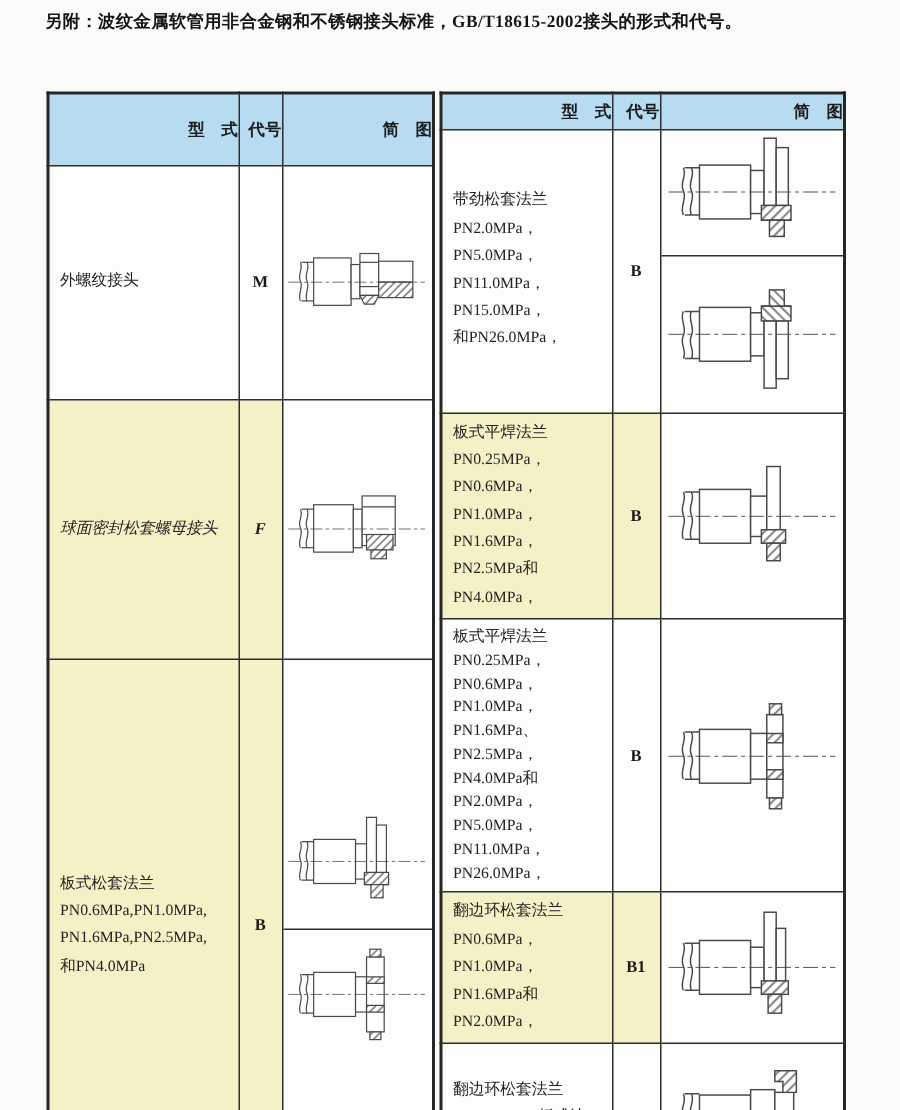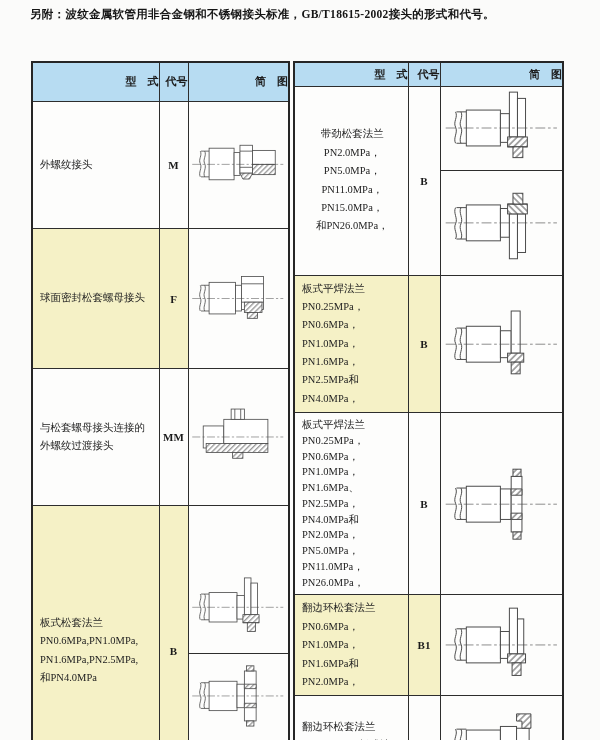--- a/index.html
+++ b/index.html
@@ -27,23 +27,23 @@
   td.tight { line-height:1.5; }
   td.code { text-align:center; font-weight:bold; font-size:11px; color:#1a1a1a; }
   tr.hl td.type, tr.hl td.code { background:#f5f1c6; }
   td.dcell { background:#fdfdfc; }
   .diag { width:100%; height:100%; display:flex; align-items:center; justify-content:center; }
   .diag svg { width:96%; height:94%; }
   .stack { display:flex; flex-direction:column; width:100%; }
   .stack .sub { width:100%; }
   .stack .sub:first-child { border-bottom:1px solid #2d2d2d; }
   
-  tr.lr1 td { height:78px; } tr.lr2 td { height:86px; } tr.lr3 td { height:84px; }
+  tr.lr1 td { height:78px; } tr.lr2 td { height:86px;font-style:italic; } tr.lr3 td { height:84px; }
   tr.lr4 td { height:84px; } tr.lr5 td { height:88px; } tr.lr6 td { height:177px; }
-  tr.rr1 td { height:189px;text-align:center; } tr.rr2 td { height:114px; } tr.rr3 td { height:112px; }
+  tr.rr1 td { height:189px; } tr.rr2 td { height:114px; } tr.rr3 td { height:112px; }
   tr.rr4 td { height:86px; } tr.rr5 td { height:100px; }
   .sub-l1 { height:91px; } .sub-l2 { height:85px; }
   .sub-r1 { height:84px; } .sub-r2 { height:104px; }
 </style>
 </head>
 <body>
 
 <svg width="0" height="0" style="position:absolute">
   <defs>
     <pattern id="hp" width="5" height="5" patternUnits="userSpaceOnUse" patternTransform="rotate(45)">
@@ -105,41 +105,20 @@
                   <path fill="none" d="M20,25 c3,6 -3,11 0,17 c3,6 -3,12 0,18"></path>
                   <line x1="15" y1="25" x2="26" y2="25"></line>
                   <line x1="15" y1="60" x2="26" y2="60"></line>
                   <rect x="26" y="21" width="36" height="43"></rect>
                   <rect x="62" y="25" width="8" height="35"></rect>
                   <rect x="70" y="13" width="30" height="45"></rect>
                   <line x1="70" y1="23" x2="100" y2="23"></line>
                   <line x1="70" y1="48" x2="100" y2="48"></line>
                   <rect x="74" y="48" width="24" height="14" fill="url(#hp)"></rect>
                   <rect x="78" y="62" width="14" height="8" fill="url(#hp)"></rect>
-                </g>
-                <line x1="3" y1="43" x2="127" y2="43" stroke="#4a4a4a" stroke-width="0.7" stroke-dasharray="11 3 3 3"></line>
-              </svg>
-            </div>
-          </td>
-    </tr>
-    <tr class="lr3">
-      <td class="type">与松套螺母接头连接的
-外螺纹过渡接头</td>
-      <td class="code">MM</td>
-      <td class="dcell">
-            <div class="diag">
-              <svg viewBox="0 0 130 86" preserveAspectRatio="xMidYMid meet">
-                <g fill="#fff" stroke="#4a4a4a" stroke-width="1.1">
-                  <rect x="18" y="28" width="28" height="30"></rect>
-                  <rect x="46" y="19" width="60" height="33"></rect>
-                  <rect x="56" y="5" width="18" height="14"></rect>
-                  <line x1="61" y1="5" x2="61" y2="19"></line>
-                  <line x1="69" y1="5" x2="69" y2="19"></line>
-                  <rect x="22" y="52" width="84" height="12" fill="url(#hp)"></rect>
-                  <rect x="58" y="64" width="14" height="8" fill="url(#hp)"></rect>
                 </g>
                 <line x1="3" y1="43" x2="127" y2="43" stroke="#4a4a4a" stroke-width="0.7" stroke-dasharray="11 3 3 3"></line>
               </svg>
             </div>
           </td>
     </tr>
     <tr class="lr6 hl">
       <td class="type">板式松套法兰
 PN0.6MPa,PN1.0MPa,
 PN1.6MPa,PN2.5MPa,

